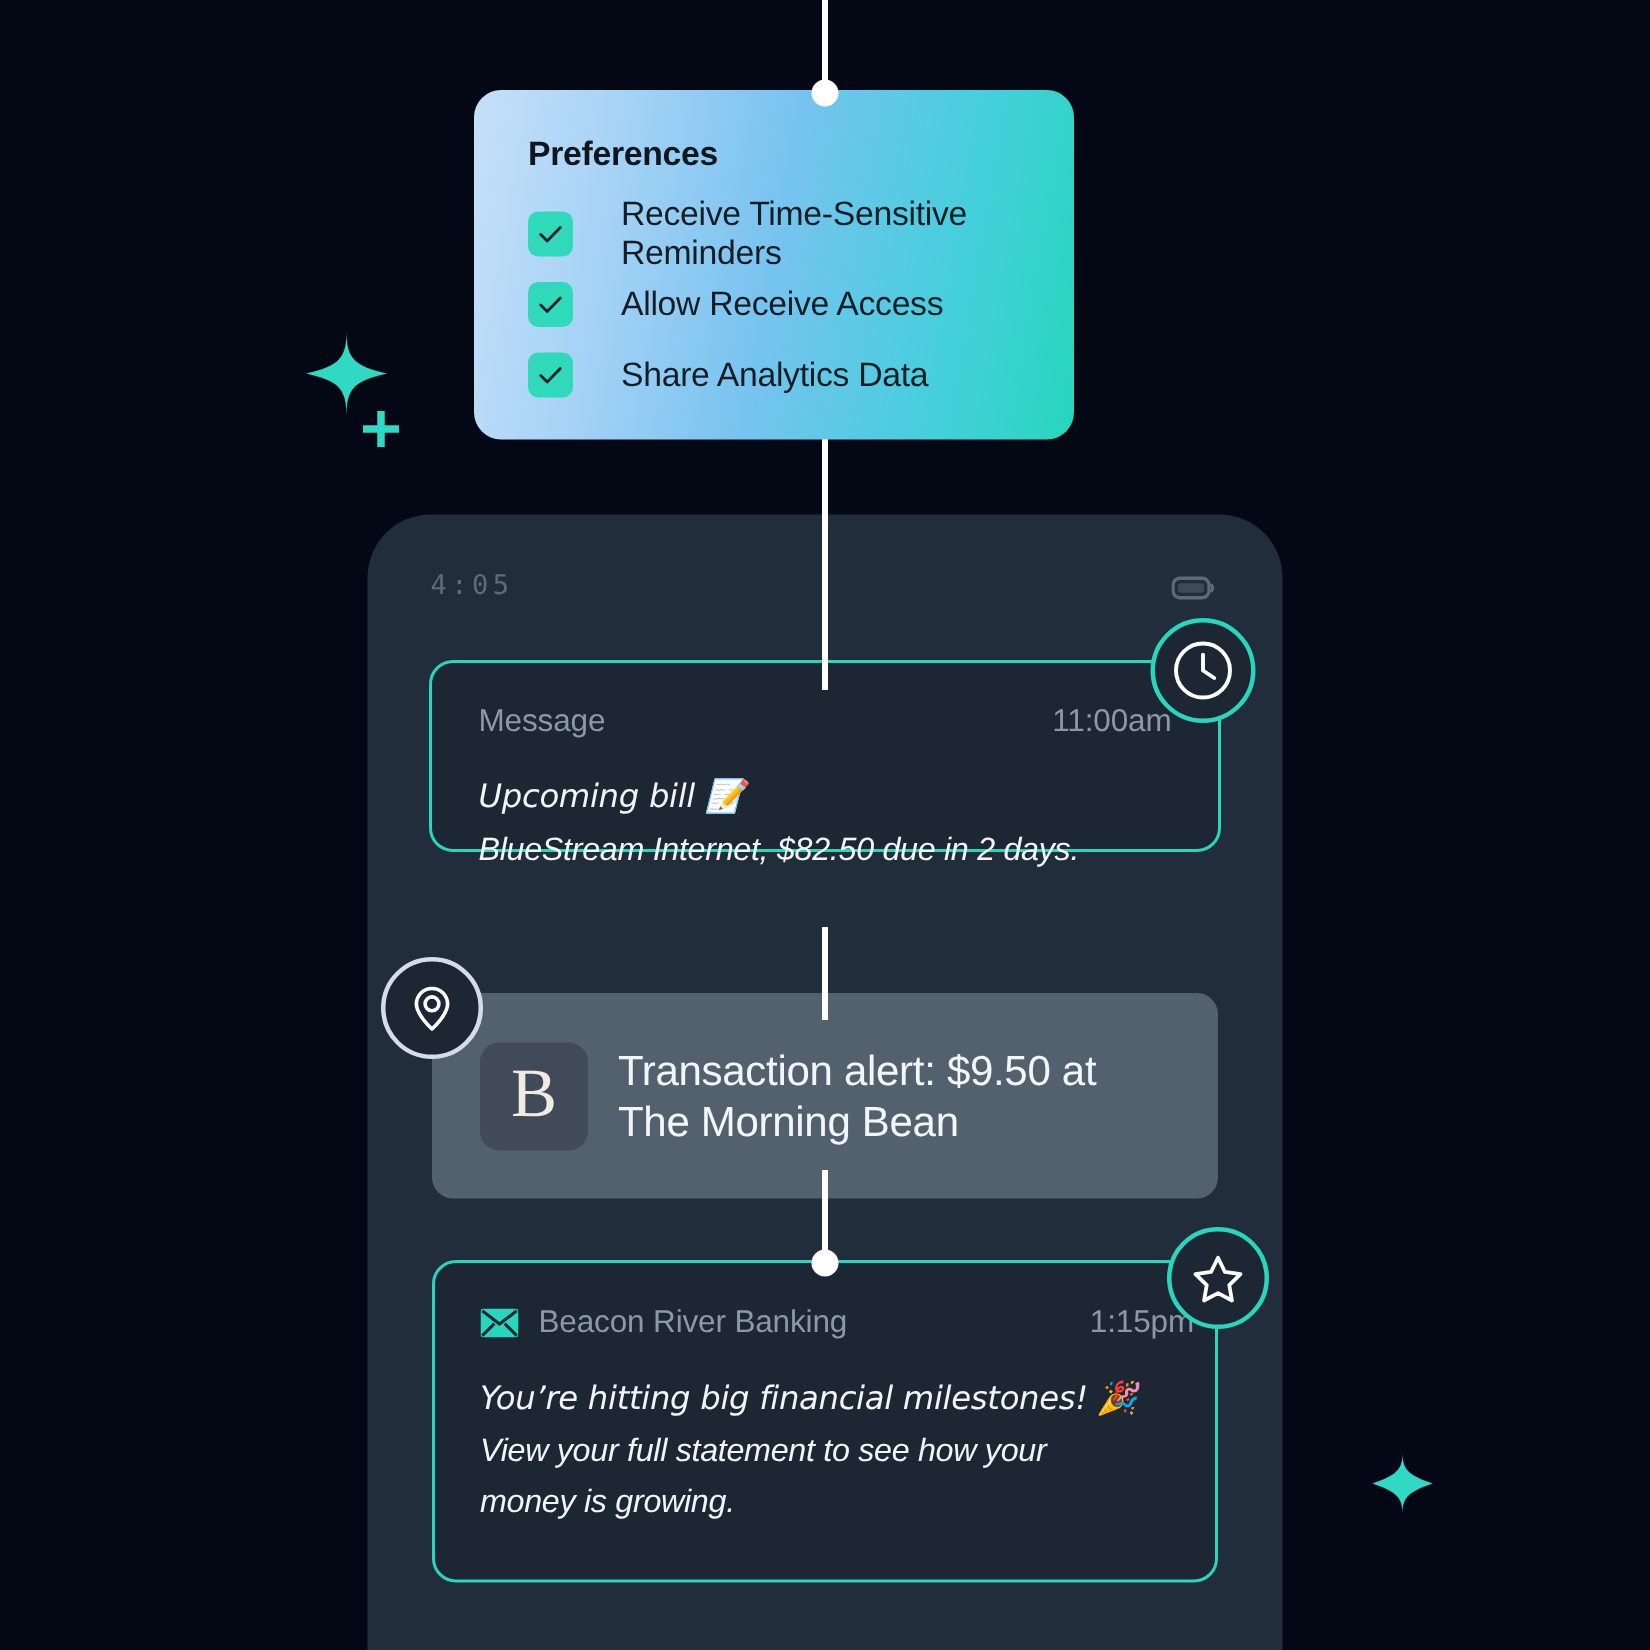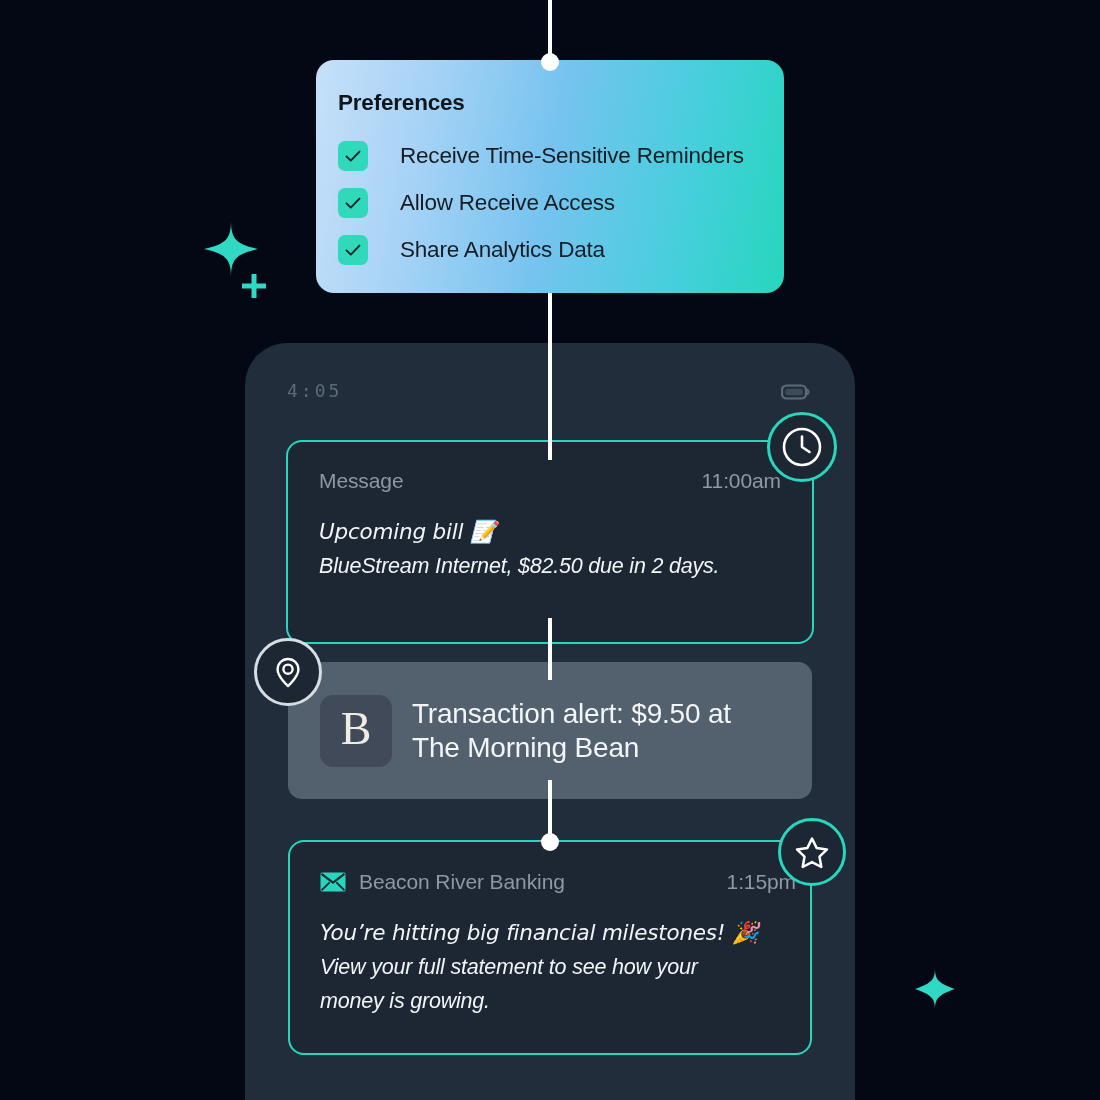--- a/index.html
+++ b/index.html
@@ -53,25 +53,25 @@
     z-index: 6;
   }
   #thread-dot-top { top: 53px; }
   #thread-dot-bottom { top: 833px; }
 
   
   #preferences-card {
     position: absolute;
     left: 316px;
     top: 60px;
-    width: 468px;
+    width: 400px;
     height: 233px;
     border-radius: 18px;
     background: linear-gradient(100deg, #c6e0f9 0%, #a8d3f6 22%, #76c3ef 50%, #45cfdc 78%, #27d6bd 100%);
-    padding: 30px 34px 0 22px;
+    padding: 30px 34px 0 36px;
     z-index: 5;
   }
   #preferences-title {
     font-size: 22.5px;
     font-weight: bold;
     color: #10161d;
     letter-spacing: -0.2px;
     margin-bottom: 16px;
   }
   .pref-row {
@@ -147,21 +147,21 @@
     line-height: 34px;
     color: #f2f5f8;
     letter-spacing: -0.2px;
     font-style: italic;
   }
 
   #message-card {
     left: 286px;
     top: 440px;
     width: 528px;
-    height: 204px;
+    height: 128px;
     padding: 27px 31px 0 31px;
   }
   #message-card .notif-body { margin-top: 22px; }
 
   #banking-card {
     left: 288px;
     top: 840px;
     width: 524px;
     height: 215px;
     padding: 28px 14px 0 30px;

